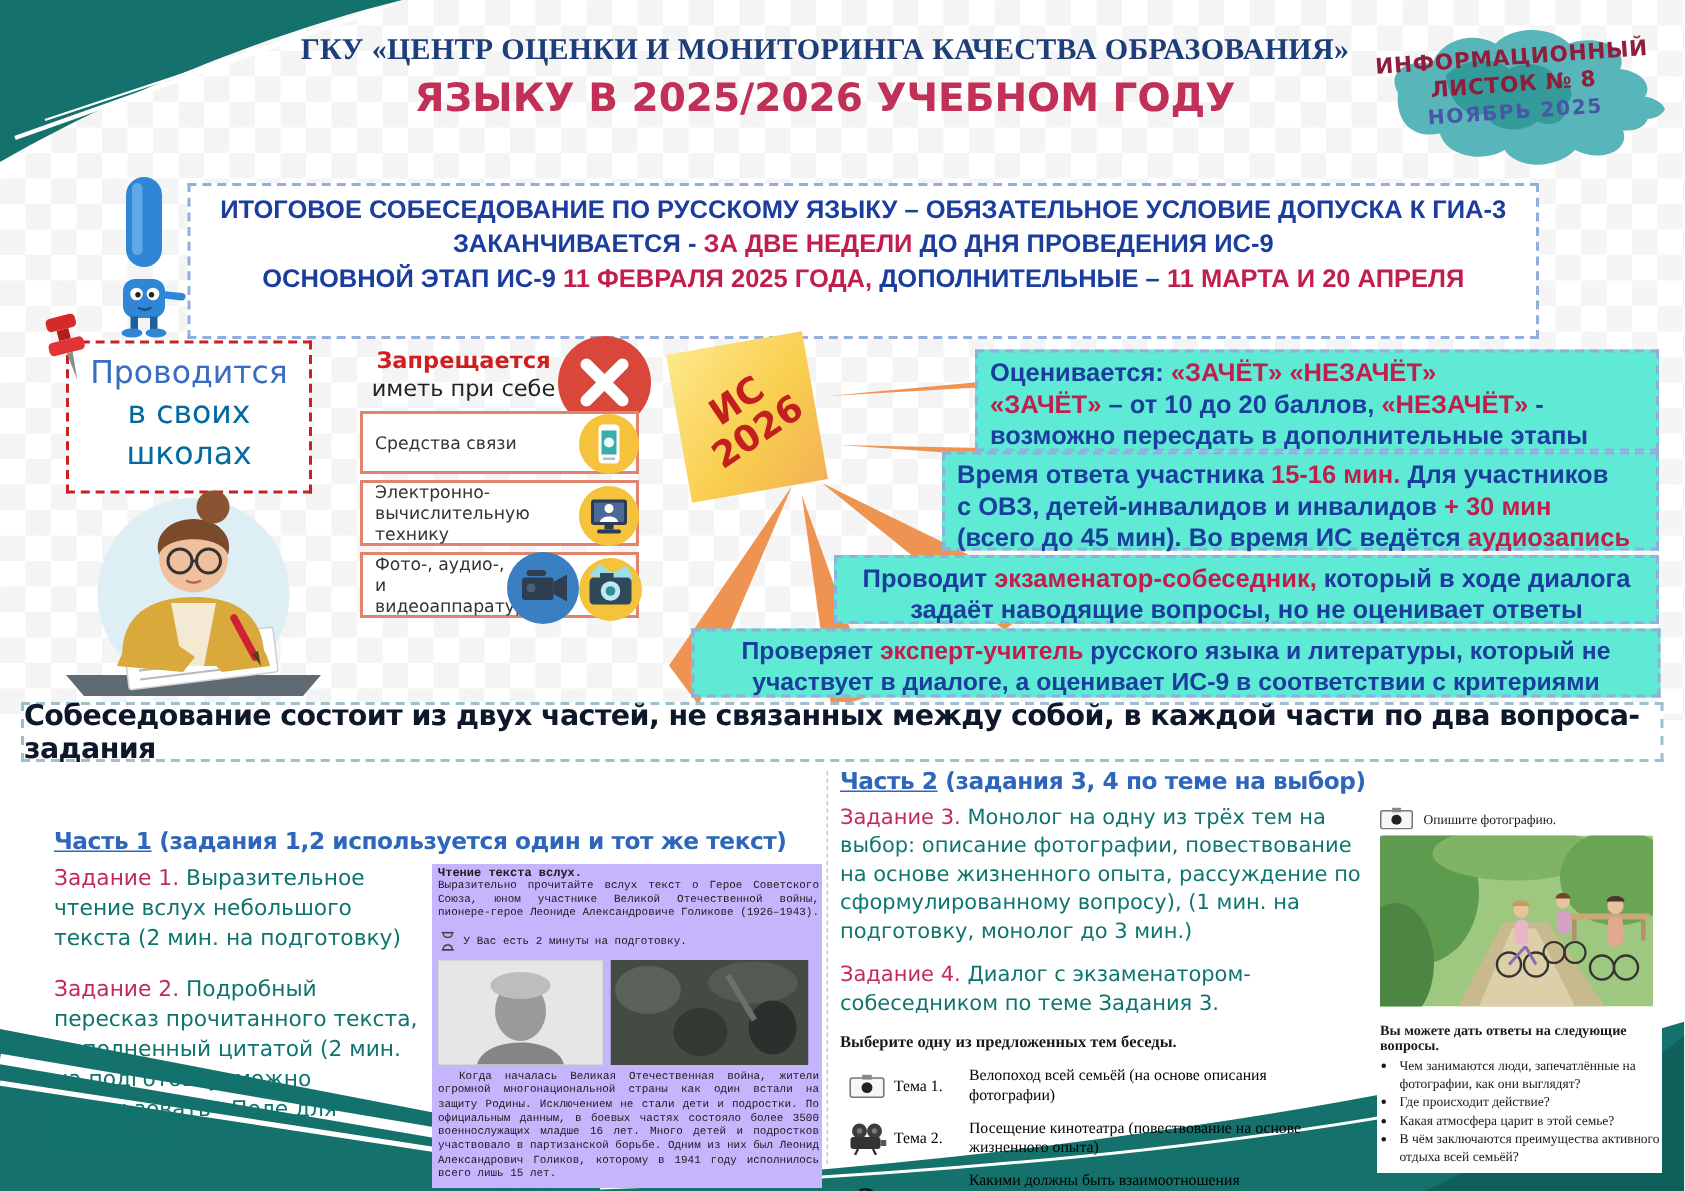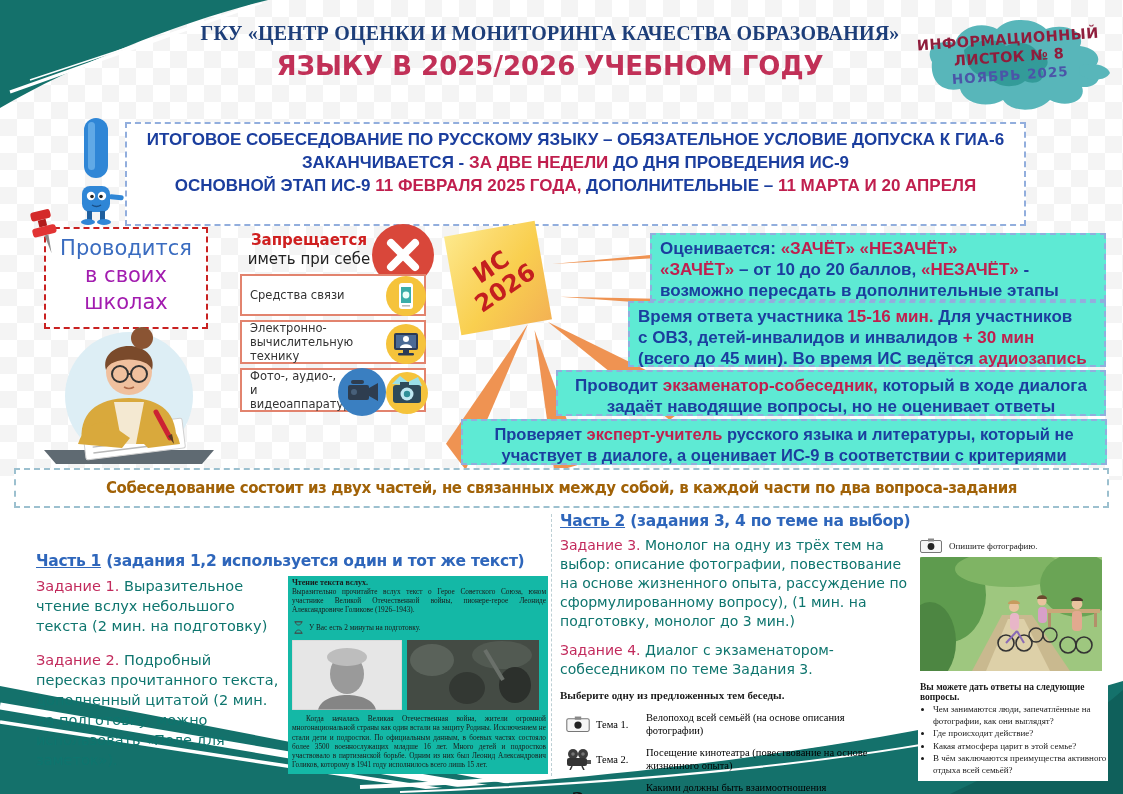--- a/index.html
+++ b/index.html
@@ -34,21 +34,21 @@
     font-family:"Liberation Sans",sans-serif;font-weight:bold;font-size:17px;line-height:23px;}
   .seg-blue{color:#1b3e9e;} .seg-red{color:#c01f4e;}
 
   
   .excl{left:60px;top:116px;z-index:2;}
   .pin{left:22px;top:208px;z-index:3;transform:rotate(-14deg);}
 
   
   .venue{left:44px;top:227px;width:160px;height:92px;z-index:2;background:#fff;
     border:2px dashed #c92121;text-align:center;padding-top:6px;font-size:21px;line-height:27px;}
-  .venue-l1{color:#3a6cc0;} .venue-l2,.venue-l3{color:#a21caf;}
+  .venue-l1{color:#3a6cc0;} .venue-l2,.venue-l3{color:#0369a1;}
 
   
   .proh-title{left:246px;top:231px;width:126px;text-align:center;z-index:2;font-size:15px;line-height:19px;}
   .proh-title .t1{color:#cf1f1f;font-weight:bold;}
   .proh-title .t2{color:#222;}
   .x-circle{left:372px;top:224px;width:62px;height:62px;border-radius:50%;background:#d9473a;z-index:2;}
   .proh-box{left:240px;width:186px;z-index:2;background:#fff;border:2px solid #e2836e;
     display:flex;align-items:center;font-size:11.5px;line-height:1.22;color:#333;
     padding:2px 44px 2px 8px;box-sizing:border-box;}
   .pb1{top:274px;height:42px;} .pb2{top:320px;height:44px;}
@@ -72,36 +72,36 @@
   .fact{z-index:2;background:#5eead4;border:2px dashed #92aedd;box-sizing:border-box;
     font-family:"Liberation Sans",sans-serif;font-weight:bold;font-size:17px;line-height:21px;padding:3px 8px;}
   .fact1{left:650px;top:233px;width:456px;height:68px;}
   .fact2{left:628px;top:301px;width:478px;height:66px;}
   .fact3{left:556px;top:370px;width:550px;height:46px;text-align:center;}
   .fact4{left:461px;top:419px;width:646px;height:46px;text-align:center;font-size:16.5px;}
 
   
   .banner{left:14px;top:468px;width:1091px;height:36px;z-index:2;background:#fff;
     border:2px dashed #9cc0cf;display:flex;align-items:center;justify-content:center;
-    font-weight:bold;font-size:15px;letter-spacing:-.4px;color:#a16207;}
+    font-weight:bold;font-size:19px;letter-spacing:-.4px;color:#0f172a;}
 
   
   .col-divider{left:551px;top:514px;height:262px;border-left:1.5px dashed #bccfd4;z-index:1;}
   .part{z-index:2;}
   .part1{left:36px;top:512px;width:512px;margin-top:40px;}
   .part2{left:560px;top:512px;width:548px;}
   .part-header{font-weight:bold;font-size:15.5px;letter-spacing:-.3px;color:#2e66bb;margin-bottom:6px;}
   .part-header .pt{text-decoration:underline;}
   .task{font-size:14.5px;line-height:20px;color:#0e756e;margin:0 0 14px 0;}
   .task .tlabel{color:#c22a5c;}
   .p2task{font-size:14px;line-height:19px;margin-bottom:10px;}
 
   
-  .ws1{float:right;width:254px;margin-left:5px;background:#14b8a6;padding:2px 2px 4px 4px;
-       font-family:Liberation Serif, serif;color:#1a1a1a;}
+  .ws1{float:right;width:254px;margin-left:5px;background:#c4b5fd;padding:2px 2px 4px 4px;
+       font-family:Liberation Mono, monospace;color:#1a1a1a;}
   .ws1 .ws-head{font-weight:bold;font-size:8px;}
   .ws1 .ws-instr{font-size:7.3px;line-height:9px;text-align:justify;}
   .ws-timer{display:flex;align-items:center;gap:6px;margin:7px 0 6px 2px;font-size:7.3px;}
   .ws-photos{display:flex;gap:5px;margin:2px 0 4px 0;}
   .ws1 .ws-pass{font-size:7.3px;line-height:9.3px;text-align:justify;text-indent:14px;}
 
   
   .ws2{float:right;width:188px;margin-left:8px;background:#fff;padding:0 0 4px 2px;
        font-family:"Liberation Serif",serif;color:#1a1a1a;}
   .ws2-cap{display:flex;align-items:center;gap:7px;font-size:9px;margin:2px 0 4px 0;}
@@ -151,21 +151,21 @@
       <path d="M64,42 C75,31 96,29 106,38 C119,31 134,36 138,45 C149,47 151,58 142,62 C147,71 136,78 125,73 C114,82 94,79 90,68 C77,70 66,61 64,42 Z" fill="#2d9793" opacity="0.85"></path>
     </svg>
     <div class="badge-text">
       <div class="badge-l1">ИНФОРМАЦИОННЫЙ</div>
       <div class="badge-l2">ЛИСТОК № 8</div>
       <div class="badge-l3">НОЯБРЬ 2025</div>
     </div>
   </div>
 
   <div class="abs key-info">
-    <div><span class="seg-blue">ИТОГОВОЕ СОБЕСЕДОВАНИЕ ПО РУССКОМУ ЯЗЫКУ – ОБЯЗАТЕЛЬНОЕ УСЛОВИЕ ДОПУСКА К ГИА-6</span></div>
+    <div><span class="seg-blue">ИТОГОВОЕ СОБЕСЕДОВАНИЕ ПО РУССКОМУ ЯЗЫКУ – ОБЯЗАТЕЛЬНОЕ УСЛОВИЕ ДОПУСКА К ГИА-3</span></div>
     <div><span class="seg-blue">ЗАКАНЧИВАЕТСЯ - </span><span class="seg-red">ЗА ДВЕ НЕДЕЛИ</span><span class="seg-blue"> ДО ДНЯ ПРОВЕДЕНИЯ ИС-9</span></div>
     <div><span class="seg-blue">ОСНОВНОЙ ЭТАП ИС-9 </span><span class="seg-red">11 ФЕВРАЛЯ 2025 ГОДА,</span><span class="seg-blue">  ДОПОЛНИТЕЛЬНЫЕ – </span><span class="seg-red">11 МАРТА И 20 АПРЕЛЯ</span></div>
   </div>
 
   <svg class="abs excl" width="72" height="112" viewBox="0 0 72 112">
     <rect x="24" y="2" width="24" height="60" rx="12" fill="#2f86d6"></rect>
     <rect x="28" y="6" width="7" height="48" rx="3.5" fill="#6db2ea" opacity="0.8"></rect>
     <rect x="22" y="70" width="28" height="26" rx="8" fill="#2f86d6"></rect>
     <circle cx="31" cy="80" r="4.2" fill="#fff"></circle>
       <circle cx="42" cy="80" r="4.2" fill="#fff"></circle>

